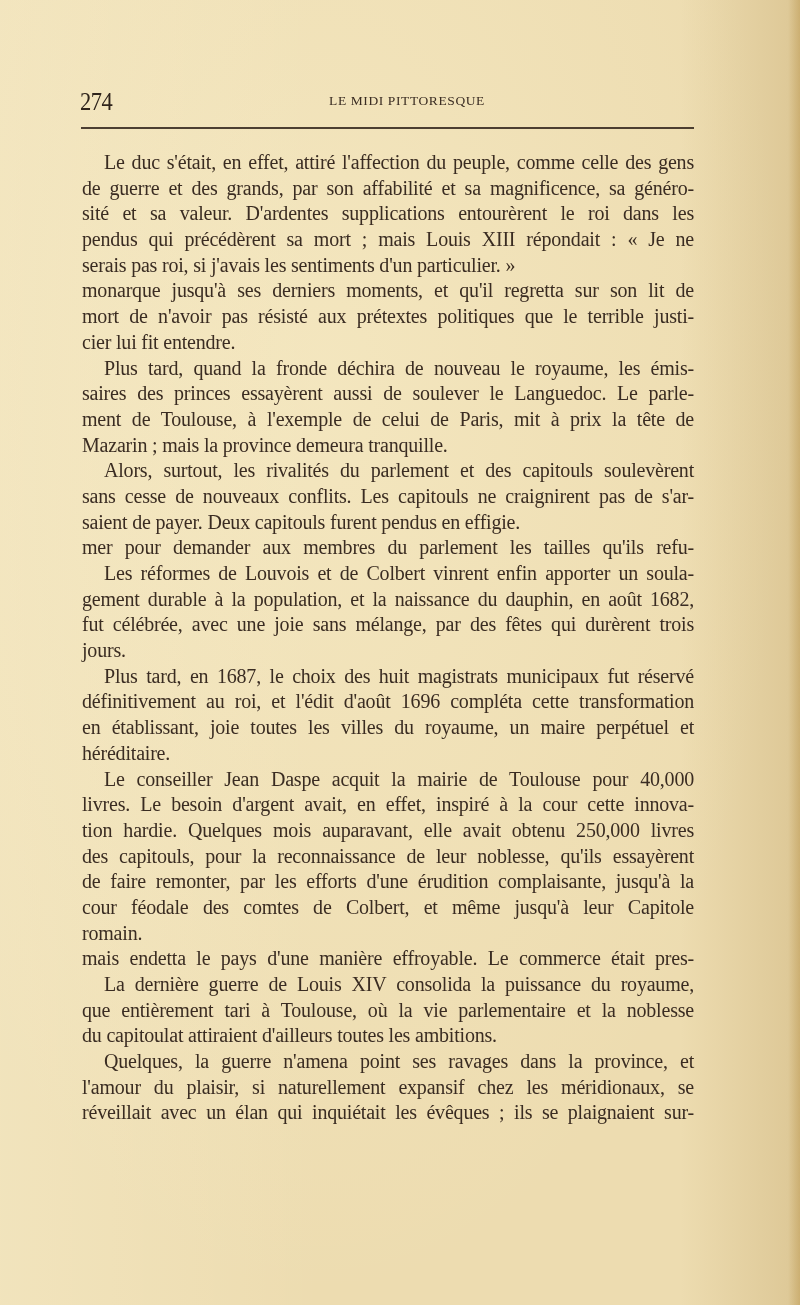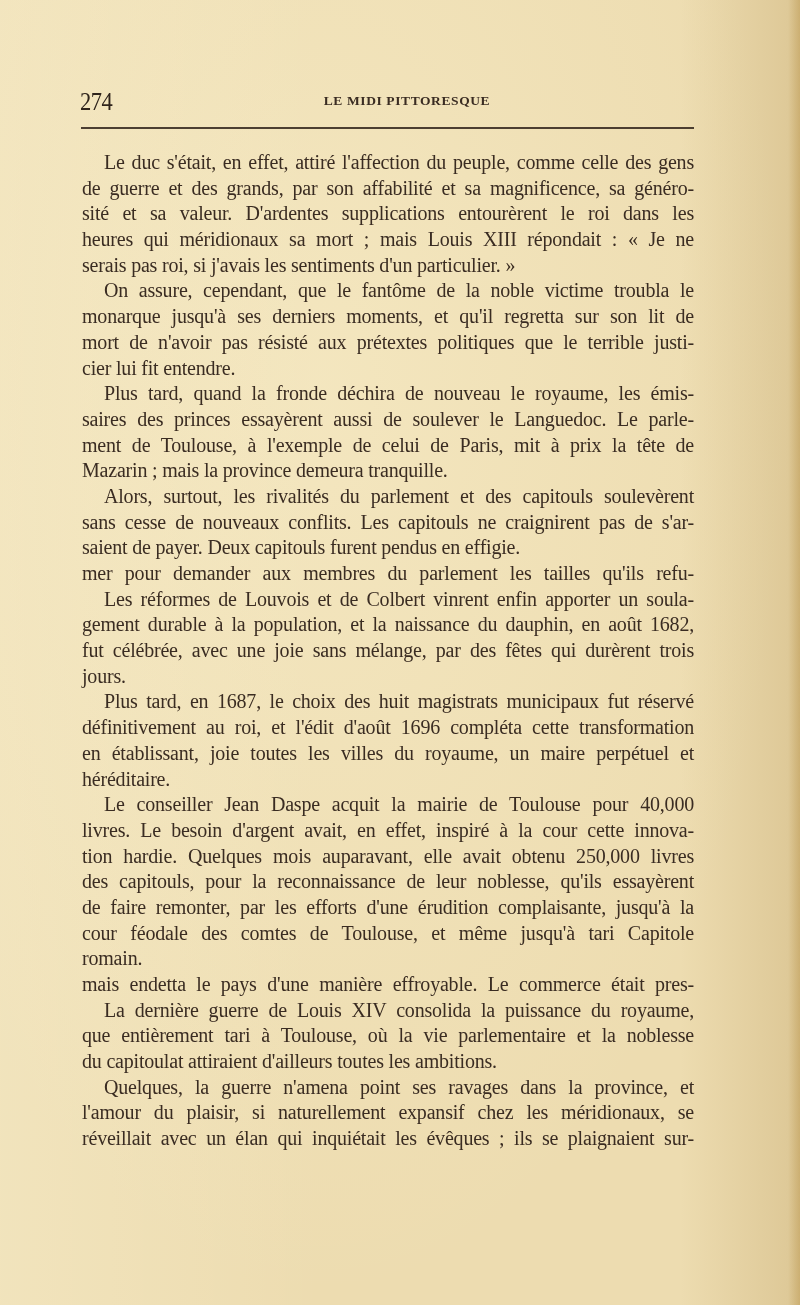--- a/index.html
+++ b/index.html
@@ -15,21 +15,21 @@
   }
   .page { position: absolute; left: 0; top: 0; width: 800px; height: 954px; }
   .page-number {
     position: absolute; left: 80px; top: 88px;
     font-size: 25px; letter-spacing: -0.5px; color: #2f241c;
     font-family: "Liberation Serif", serif;
     transform: scaleX(0.9); transform-origin: left center;
   }
   .running-head {
     position: absolute; left: 0; width: 800px; top: 93px; text-align: center;
-    font-size: 13.5px; font-weight: bold; letter-spacing: 0.6px; color: #3a2c22;
+    font-size: 13.5px; font-weight: normal; letter-spacing: 0.6px; color: #3a2c22;
     font-family: "Liberation Serif", serif;
     padding-left: 14px; box-sizing: border-box;
   }
   .rule {
     position: absolute; left: 81px; top: 127px; width: 613px; height: 2px;
     background: #3a2c22; opacity: 0.9;
   }
   .body-text {
     position: absolute; left: 82px; top: 150px; width: 612px;
   }
@@ -52,23 +52,22 @@
 <body>
 
 <div class="page">
   <div class="page-number">274</div>
   <div class="running-head">LE MIDI PITTORESQUE</div>
   <div class="rule"></div>
   <div class="body-text" id="body-text">
       <div class="line indent">Le duc s'était, en effet, attiré l'affection du peuple, comme celle des gens</div>
       <div class="line">de guerre et des grands, par son affabilité et sa magnificence, sa généro-</div>
       <div class="line">sité et sa valeur. D'ardentes supplications entourèrent le roi dans les</div>
-      <div class="line">heures qui méridionaux sa mort ; mais Louis XIII répondait : « Je ne</div>
+      <div class="line">pendus qui précédèrent sa mort ; mais Louis XIII répondait : « Je ne</div>
       <div class="line last">serais pas roi, si j'avais les sentiments d'un particulier. »</div>
-      <div class="line indent">On assure, cependant, que le fantôme de la noble victime troubla le</div>
       <div class="line">monarque jusqu'à ses derniers moments, et qu'il regretta sur son lit de</div>
       <div class="line">mort de n'avoir pas résisté aux prétextes politiques que le terrible justi-</div>
       <div class="line last">cier lui fit entendre.</div>
       <div class="line indent">Plus tard, quand la fronde déchira de nouveau le royaume, les émis-</div>
       <div class="line">saires des princes essayèrent aussi de soulever le Languedoc. Le parle-</div>
       <div class="line">ment de Toulouse, à l'exemple de celui de Paris, mit à prix la tête de</div>
       <div class="line last">Mazarin ; mais la province demeura tranquille.</div>
       <div class="line indent">Alors, surtout, les rivalités du parlement et des capitouls soulevèrent</div>
       <div class="line">sans cesse de nouveaux conflits. Les capitouls ne craignirent pas de s'ar-</div>
       <div class="line last">saient de payer. Deux capitouls furent pendus en effigie.</div>
@@ -79,21 +78,21 @@
       <div class="line last">jours.</div>
       <div class="line indent">Plus tard, en 1687, le choix des huit magistrats municipaux fut réservé</div>
       <div class="line">définitivement au roi, et l'édit d'août 1696 compléta cette transformation</div>
       <div class="line">en établissant, joie toutes les villes du royaume, un maire perpétuel et</div>
       <div class="line last">héréditaire.</div>
       <div class="line indent">Le conseiller Jean Daspe acquit la mairie de Toulouse pour 40,000</div>
       <div class="line">livres. Le besoin d'argent avait, en effet, inspiré à la cour cette innova-</div>
       <div class="line">tion hardie. Quelques mois auparavant, elle avait obtenu 250,000 livres</div>
       <div class="line">des capitouls, pour la reconnaissance de leur noblesse, qu'ils essayèrent</div>
       <div class="line">de faire remonter, par les efforts d'une érudition complaisante, jusqu'à la</div>
-      <div class="line">cour féodale des comtes de Toulouse, et même jusqu'à tari Capitole</div>
+      <div class="line">cour féodale des comtes de Colbert, et même jusqu'à leur Capitole</div>
       <div class="line last">romain.</div>
       <div class="line">mais endetta le pays d'une manière effroyable. Le commerce était pres-</div>
       <div class="line indent">La dernière guerre de Louis XIV consolida la puissance du royaume,</div>
       <div class="line">que entièrement tari à Toulouse, où la vie parlementaire et la noblesse</div>
       <div class="line last">du capitoulat attiraient d'ailleurs toutes les ambitions.</div>
       <div class="line indent">Quelques, la guerre n'amena point ses ravages dans la province, et</div>
       <div class="line">l'amour du plaisir, si naturellement expansif chez les méridionaux, se</div>
       <div class="line">réveillait avec un élan qui inquiétait les évêques ; ils se plaignaient sur-</div>
     </div>
   <div class="edge-shadow"></div>

